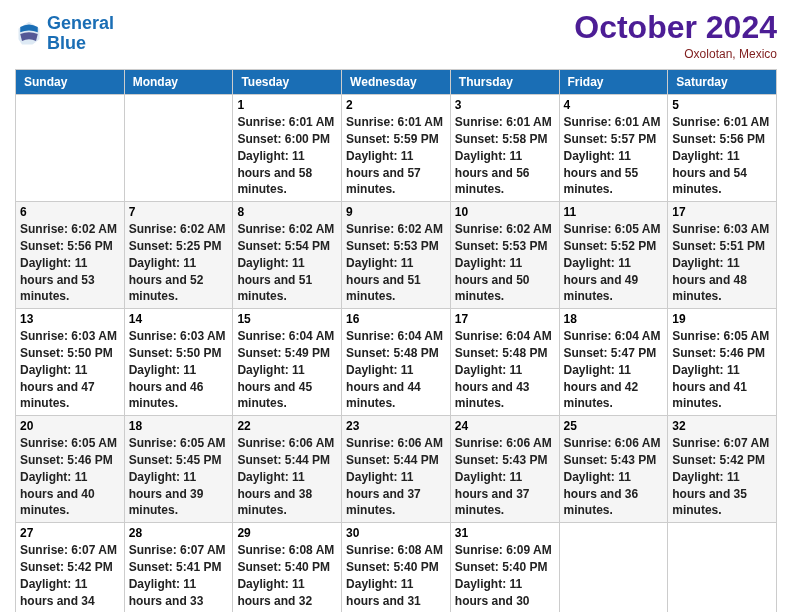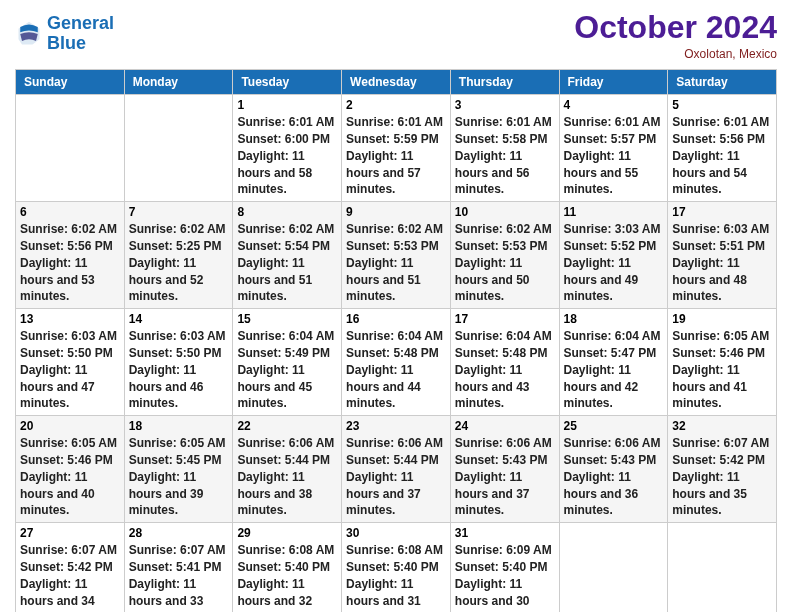--- a/index.html
+++ b/index.html
@@ -192,21 +192,21 @@
 Daylight: 11 hours and 51 minutes.</div>
           </td>
           <td>
             <div class="day-number">10</div>
             <div class="cell-info">Sunrise: 6:02 AM
 Sunset: 5:53 PM
 Daylight: 11 hours and 50 minutes.</div>
           </td>
           <td>
             <div class="day-number">11</div>
-            <div class="cell-info">Sunrise: 3:03 AM
+            <div class="cell-info">Sunrise: 6:05 AM
 Sunset: 5:52 PM
 Daylight: 11 hours and 49 minutes.</div>
           </td>
           <td>
             <div class="day-number">17</div>
             <div class="cell-info">Sunrise: 6:03 AM
 Sunset: 5:51 PM
 Daylight: 11 hours and 48 minutes.</div>
           </td>
         </tr>

